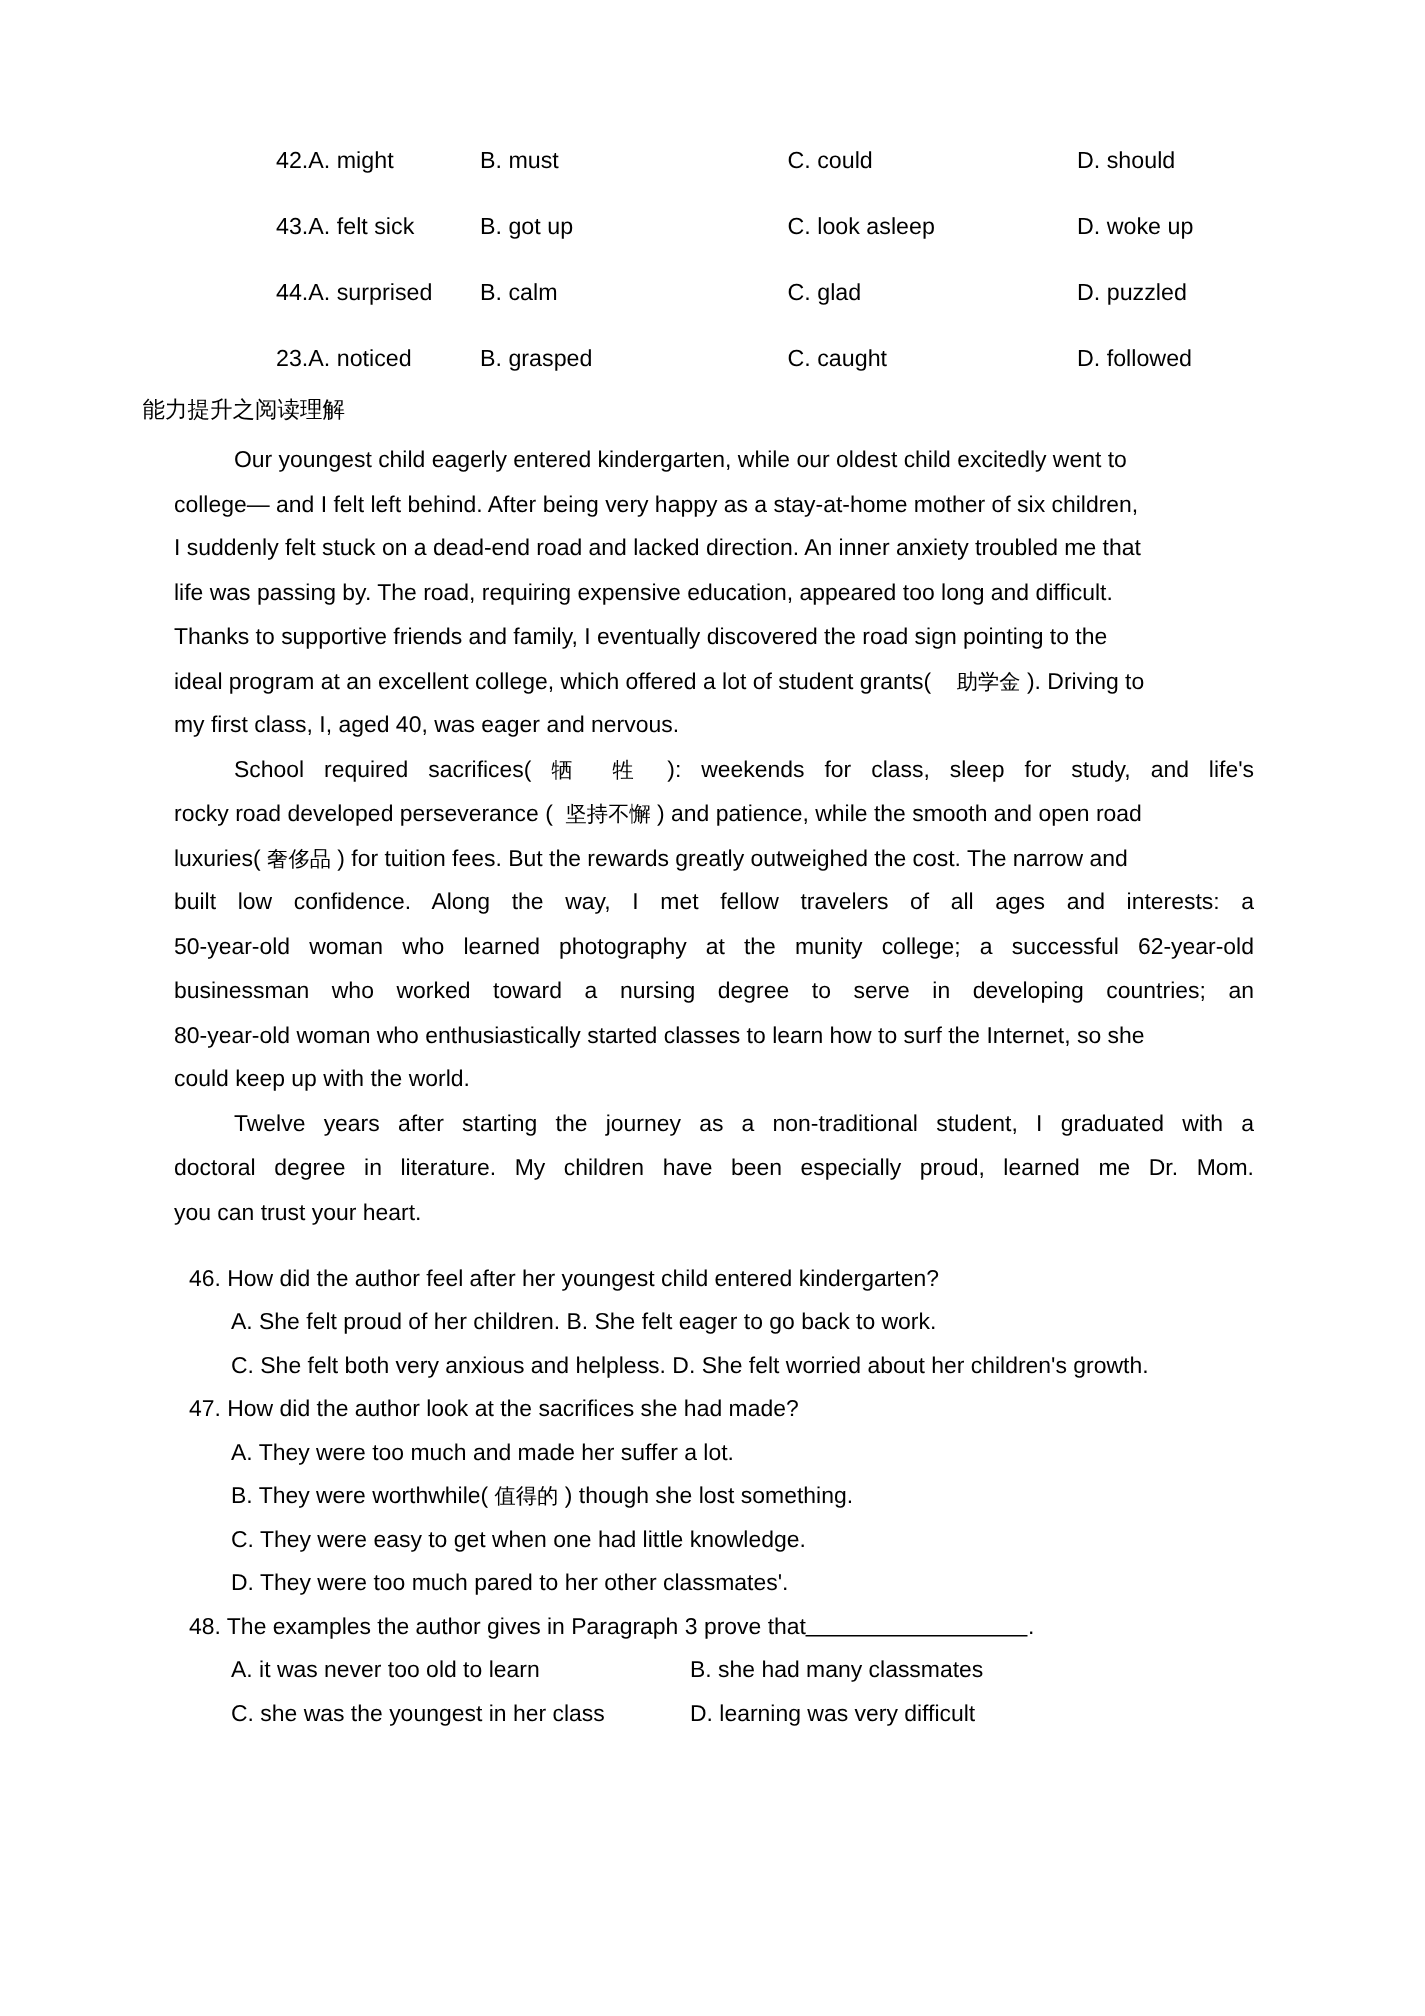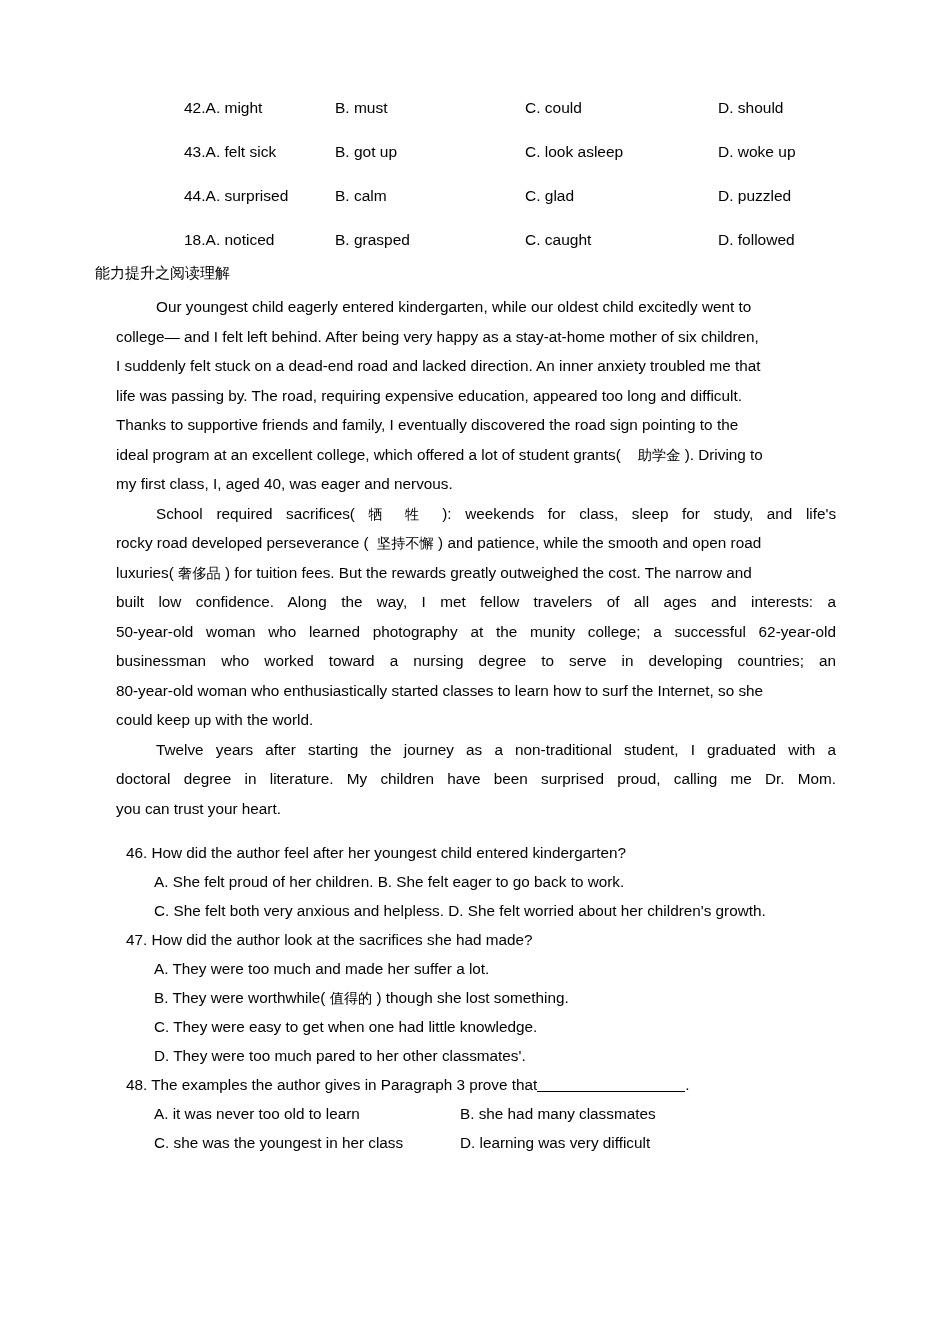--- a/index.html
+++ b/index.html
@@ -33,21 +33,21 @@
     height: 44px;
     font-size: 15.5px;
     line-height: 20px;
   }
   .mc-opt {
     position: absolute;
     top: 0;
     white-space: nowrap;
   }
   .mc-opt.c0 { left: 140px; margin-left: 44px; }
-  .mc-opt.c1 { left: 335px; }
+  .mc-opt.c1 { left: 320px; }
   .mc-opt.c2 { left: 525px; }
   .mc-opt.c3 { left: 718px; }
 
   
   .cn-heading {
     position: absolute;
     left: 95px;
     top: 262px;
     font-size: 15px;
     line-height: 22px;
@@ -81,21 +81,21 @@
     white-space: normal;
     text-align: justify;
     text-align-last: justify;
     width: 720px;
     overflow: hidden;
   }
   .pline.just.indent {
     text-indent: 40px;
   }
   .cn {
-    font-family: Liberation Serif, serif;
+    font-family: Liberation Mono, monospace;
     font-size: 14.2px;
   }
 
   
   .questions {
     position: absolute;
     left: 126px;
     top: 838px;
     width: 760px;
     font-size: 15.3px;
@@ -156,21 +156,21 @@
     </div>
 
     <div class="mc-row">
       <span class="mc-opt c0">44.A. surprised</span>
       <span class="mc-opt c1">B. calm</span>
       <span class="mc-opt c2">C. glad</span>
       <span class="mc-opt c3">D. puzzled</span>
     </div>
 
     <div class="mc-row">
-      <span class="mc-opt c0">18.A. noticed</span>
+      <span class="mc-opt c0">23.A. noticed</span>
       <span class="mc-opt c1">B. grasped</span>
       <span class="mc-opt c2">C. caught</span>
       <span class="mc-opt c3">D. followed</span>
     </div>
 
   </div>
 
   <div class="cn-heading">能力提升之阅读理解</div>
 
   <div class="passage">
@@ -191,21 +191,21 @@
       <span class="pline"><span>luxuries(</span>&nbsp;<span class="cn">奢侈品</span>&nbsp;<span>) for tuition fees. But the rewards greatly outweighed the cost. The narrow and</span></span>
       <span class="pline just">built low confidence. Along the way, I met fellow travelers of all ages and interests: a</span>
       <span class="pline just">50-year-old woman who learned photography at the munity college; a successful 62-year-old</span>
       <span class="pline just">businessman who worked toward a nursing degree to serve in developing countries; an</span>
       <span class="pline">80-year-old woman who enthusiastically started classes to learn how to surf the Internet, so she</span>
       <span class="pline">could keep up with the world.</span>
     </div>
 
     <div class="para">
       <span class="pline just indent">Twelve years after starting the journey as a non-traditional student, I graduated with a</span>
-      <span class="pline just">doctoral degree in literature. My children have been surprised proud, calling me Dr. Mom.</span>
+      <span class="pline just">doctoral degree in literature. My children have been especially proud, learned me Dr. Mom.</span>
       <span class="pline">you can trust your heart.</span>
     </div>
 
   </div>
 
   <div class="questions">
 
     <div>
       <div class="q-stem">46. How did the author feel after her youngest child entered kindergarten?</div>
       <div class="q-opt">A. She felt proud of her children. B. She felt eager to go back to work.</div>

